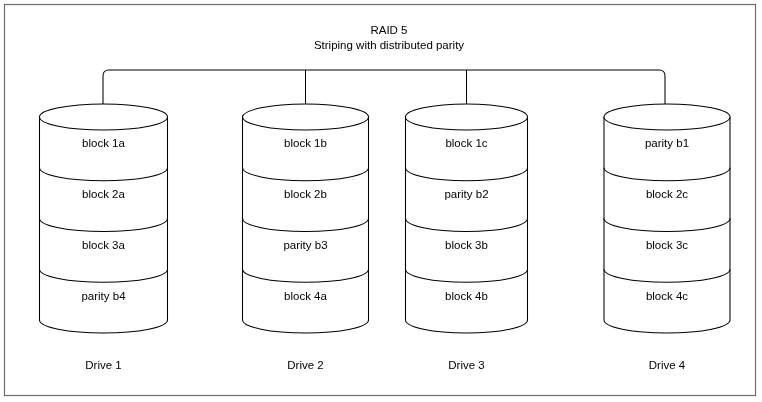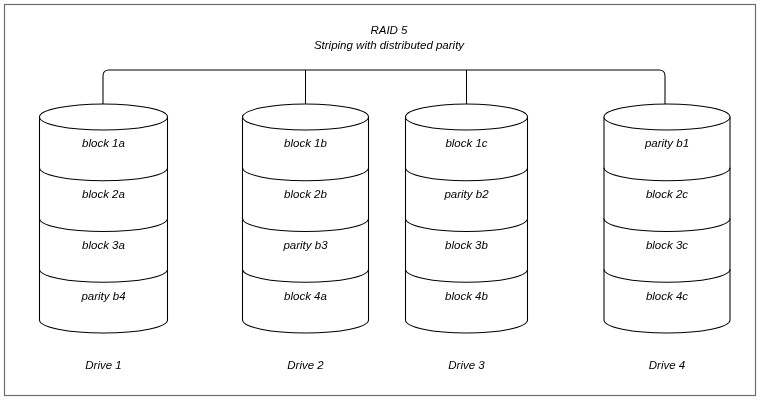--- a/index.html
+++ b/index.html
@@ -10,21 +10,20 @@
   body {
     width: 762px;
     height: 402px;
     font-family: "Liberation Sans", sans-serif;
     overflow: hidden;
   }
   #diagram-root {
     position: relative;
     width: 762px;
     height: 300px;
-    font-style: italic;
   }
   svg.raid-svg {
     display: block;
     width: 762px;
     height: 402px;
   }
   .frame-rect {
     fill: #ffffff;
     stroke: #6e6e6e;
     stroke-width: 1.2;

